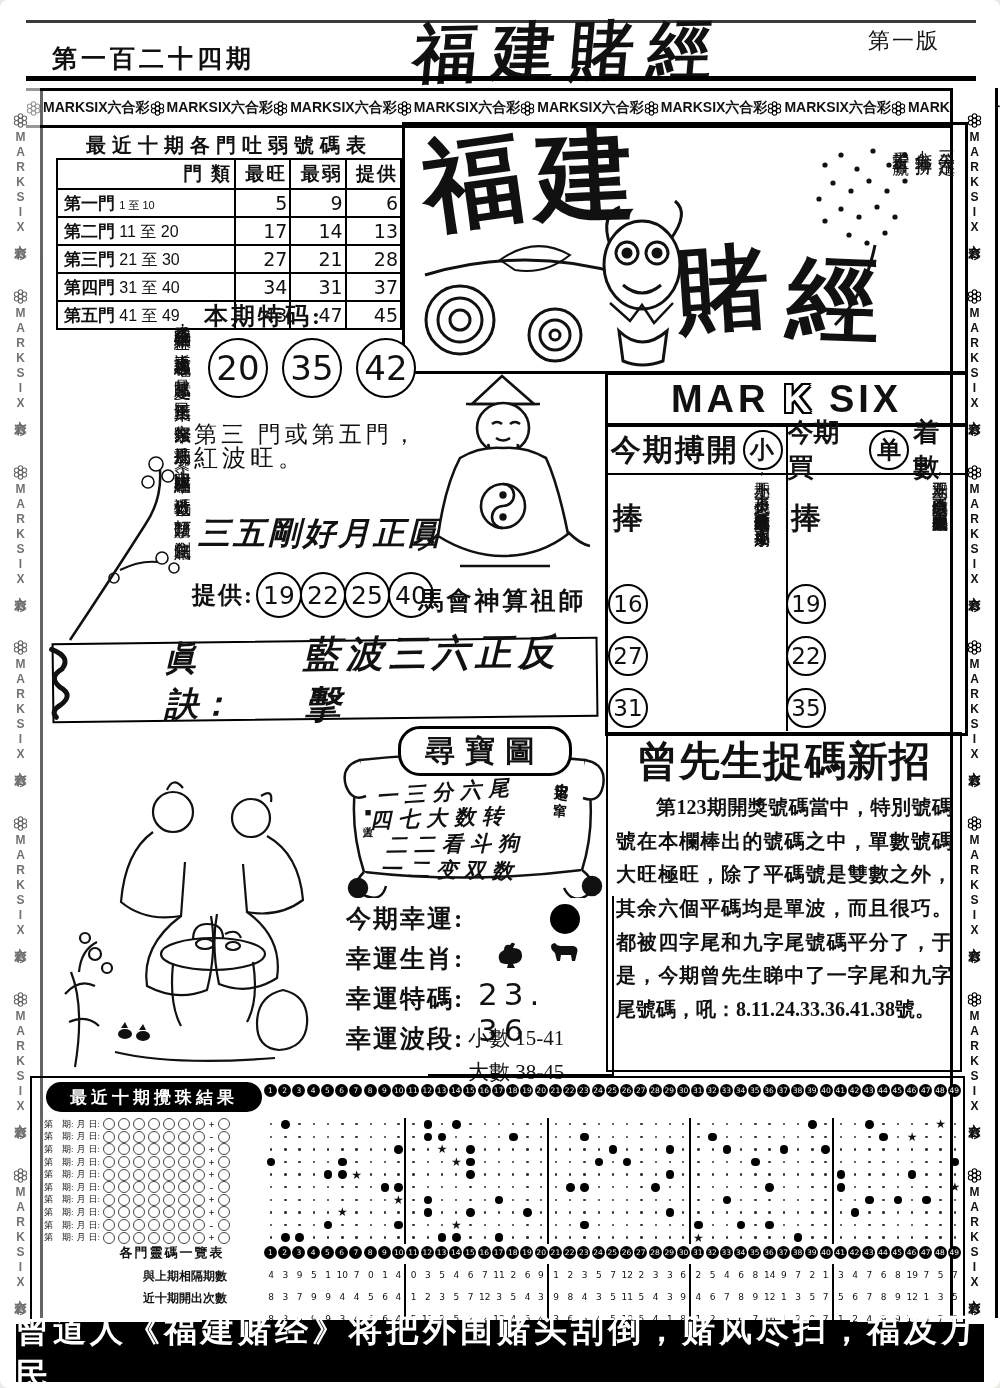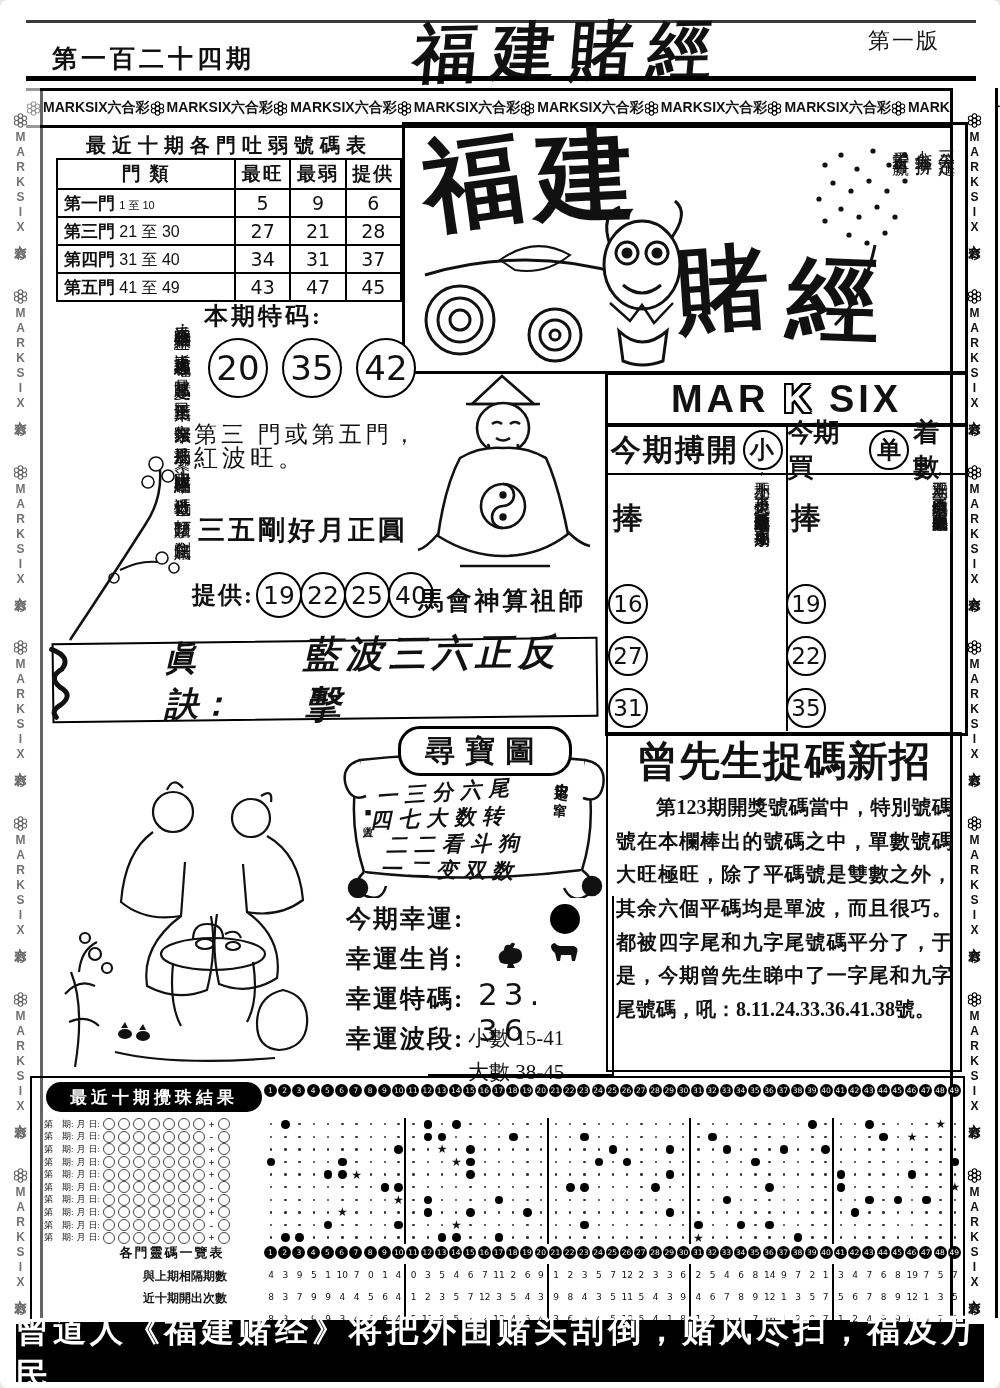--- a/index.html
+++ b/index.html
@@ -23,21 +23,21 @@
         flex-direction:column;}
   #strip-left{left:0;top:88px;width:40px;height:1230px;border-right:3px solid #000;flex-direction:column;opacity:.6;}
   .unit{display:flex;align-items:center;gap:2px;font-weight:bold;font-size:14px;
         font-family:Liberation Sans, sans-serif;white-space:nowrap;}
   .vunit{flex-direction:column;}
   .vunit .ut{writing-mode:vertical-rl;text-orientation:upright;font-size:12px;letter-spacing:1px;}
   .flower{width:15px;height:15px;flex:none;}
   
   #hc-title{left:58px;top:132px;width:342px;text-align:center;font-size:20px;font-weight:bold;letter-spacing:6px;}
   #hc-table{left:56px;top:158px;width:346px;border-collapse:collapse;font-size:18px;}
-  #hc-table th,#hc-table td{border:2px solid #000;text-align:center;padding:1px 2px;height:24px;}
+  #hc-table th,#hc-table td{border:2px solid #000;text-align:right;padding:1px 2px;height:24px;}
   #hc-table th{font-size:19px;letter-spacing:2px;}
   .gatecell{text-align:left !important;padding-left:6px !important;font-size:17px;}
   .numcell{font-family:"DejaVu Sans",sans-serif;font-size:19px;}
   
   #mast-box{left:402px;top:122px;width:560px;height:246px;border:3px solid #000;overflow:hidden;}
   .mast-ch{position:absolute;font-weight:bold;font-size:100px;line-height:1;}
   #mast-slogan{right:8px;top:12px;height:180px;font-size:17px;line-height:1.35;letter-spacing:2px;position:absolute;}
   
   #ms-box{left:605px;top:372px;width:357px;height:48px;border:3px solid #000;display:flex;align-items:center;
         justify-content:center;gap:14px;font-family:"Liberation Sans","DejaVu Sans",sans-serif;
@@ -48,21 +48,21 @@
   
   #sp-label{left:204px;top:300px;font-size:24px;font-weight:bold;letter-spacing:3px;}
   .cnum{border:2px solid #000;border-radius:50%;display:inline-flex;align-items:center;justify-content:center;
         font-family:"DejaVu Sans",sans-serif;background:#fff;}
   .c-lg{width:56px;height:56px;font-size:34px;}
   .c-md{width:42px;height:42px;font-size:25px;margin-left:-2px;}
   .c-sm{width:36px;height:36px;font-size:23px;border-width:2px;}
   #special-circles{left:208px;top:338px;display:flex;gap:14px;}
   #gate-l1{left:194px;top:406px;font-size:23px;letter-spacing:4px;margin-top:13px;}
   #gate-l2{left:194px;top:442px;font-size:24px;letter-spacing:4px;}
-  #moon{left:198px;top:512px;font-size:27px;font-weight:bold;letter-spacing:3px;}
+  #moon{left:198px;top:512px;font-size:32px;font-weight:bold;letter-spacing:3px;font-style:italic;}
   #provide{left:192px;top:572px;display:flex;align-items:center;}
   #pv-label{font-size:24px;font-weight:bold;letter-spacing:2px;margin-right:4px;}
   
   #deity{left:400px;top:366px;}
   #deity-cap{left:400px;top:584px;width:205px;text-align:center;font-size:25px;font-weight:bold;letter-spacing:3px;}
   
   #panels{left:605px;top:424px;width:357px;height:306px;border:3px solid #000;}
   #pnl-hdr{position:absolute;left:0;top:0;width:100%;height:46px;border-bottom:2px solid #000;display:flex;}
   .pnl-h{flex:1;display:flex;align-items:center;justify-content:center;gap:4px;font-weight:bold;}
   #pnl-h-left{font-size:30px;border-right:2px solid #000;letter-spacing:2px;}
@@ -307,20 +307,26 @@
           <th>最弱</th>
           <th>提供</th>
         </tr>
       </thead>
     <tbody id="hc-body">
         <tr>
           <td class="gatecell"><span class="b">第一門</span> <span class="sans" style="font-size:11px">1 至 10</span></td>
           <td class="numcell">5</td>
           <td class="numcell">9</td>
           <td class="numcell">6</td>
+        </tr>
+        <tr>
+          <td class="gatecell"><span class="b">第二門</span> <span class="sans" style="font-size:16px">11 至 20</span></td>
+          <td class="numcell">17</td>
+          <td class="numcell">14</td>
+          <td class="numcell">13</td>
         </tr>
         <tr>
           <td class="gatecell"><span class="b">第三門</span> <span class="sans" style="font-size:16px">21 至 30</span></td>
           <td class="numcell">27</td>
           <td class="numcell">21</td>
           <td class="numcell">28</td>
         </tr>
         <tr>
           <td class="gatecell"><span class="b">第四門</span> <span class="sans" style="font-size:16px">31 至 40</span></td>
           <td class="numcell">34</td>

